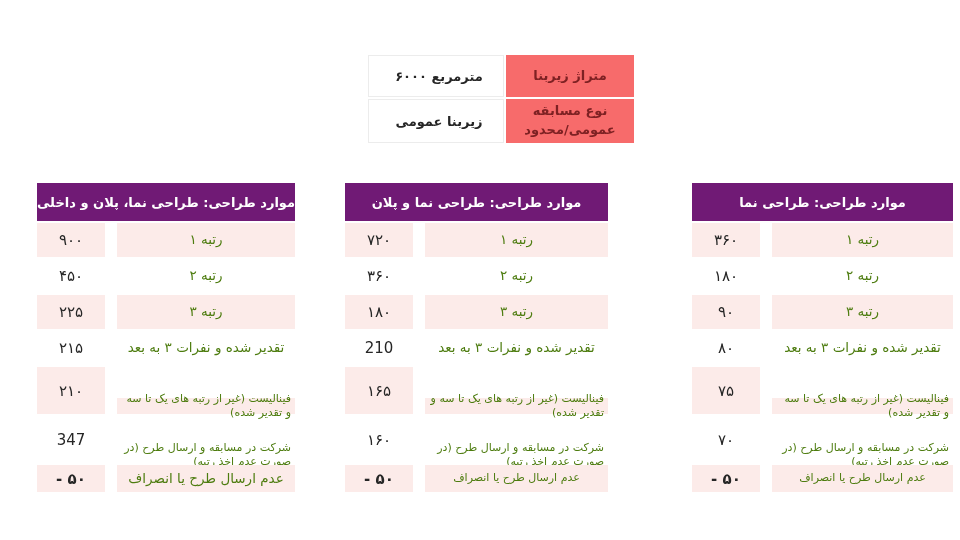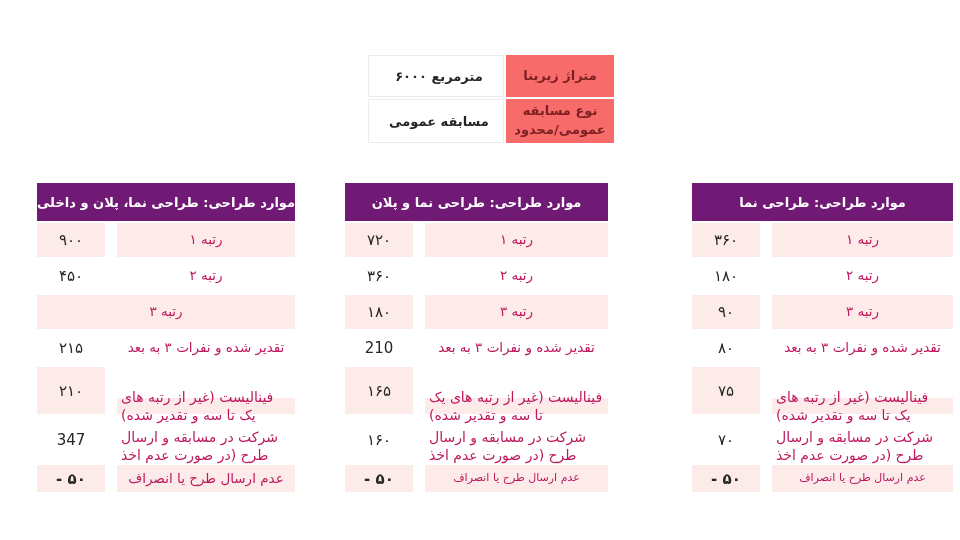--- a/index.html
+++ b/index.html
@@ -10,21 +10,21 @@
   
   .mini { position:absolute; left:368px; top:55px; display:flex; flex-direction:column; gap:2px; }
   .mini-row { display:flex; gap:2px; height:42px; }
   .mini-row.r2 { height:44px; }
   .mini-val {
     width:136px; background:#ffffff; border:1px solid #ececec;
     display:flex; align-items:center; justify-content:center;
     direction:ltr; font-size:13px; font-weight:700; color:#262626; text-align:center;padding-left:6px;
   }
   .mini-hdr {
-    width:108px; background:#f76b6b; color:#7e2123;
+    width:128px; background:#f76b6b; color:#7e2123;
     display:flex; align-items:center; justify-content:center;
     direction:rtl; font-size:13px; font-weight:700; text-align:center; line-height:1.45;
     padding:0 6px;
   }
 
   
   .score { position:absolute; top:183px; }
   .score.t0 { left:37px;  width:258px; }
   .score.t1 { left:345px; width:263px; }
   .score.t2 { left:692px; width:261px; }
@@ -37,57 +37,58 @@
   .trow.tall { height:47px;border-radius:14px; }
   .trow.last { height:27px; }
   .cell-val {
     width:68px; background:#ffffff;
     display:flex; align-items:center; justify-content:center;
     direction:ltr; font-size:15px; color:#262626;
   }
   .cell-lbl {
     flex:1; background:#ffffff;
     display:flex; align-items:center; justify-content:center;
-    direction:rtl; text-align:left; font-size:13.5px; color:#be185d;
+    direction:rtl; text-align:right; font-size:13.5px; color:#4d7c0f;
     line-height:1.3; padding:0 4px;
   }
-  .trow.tall .cell-lbl { font-size:14px;margin-top:31px; }
+  .trow.tall .cell-lbl { font-size:11px;margin-top:31px; }
   .rows .trow:nth-child(odd) .cell-val,
   .rows .trow:nth-child(odd) .cell-lbl { background:#fcebe9; }
   .score.compact .trow.last .cell-lbl { font-size:11px; }
   .trow.last .cell-val { font-weight:700; }
 </style>
 </head>
 <body>
 
 <div class="slide">
 
   <div class="mini">
     <div class="mini-row">
       <div class="mini-val">۶۰۰۰ مترمربع</div>
       <div class="mini-hdr">متراژ زیربنا</div>
     </div>
     <div class="mini-row r2">
-      <div class="mini-val">مسابقه عمومی</div>
+      <div class="mini-val">زیربنا عمومی</div>
       <div class="mini-hdr">نوع مسابقه عمومی/محدود</div>
     </div>
   </div>
 
   <div class="score t0">
     <div class="title">موارد طراحی: طراحی نما، پلان و داخلی</div>
     <div class="rows">
       <div class="trow">
         <div class="cell-val">۹۰۰</div>
         <div class="cell-lbl">رتبه ۱</div>
       </div>
       <div class="trow">
         <div class="cell-val">۴۵۰</div>
         <div class="cell-lbl">رتبه ۲</div>
       </div>
       <div class="trow">
+        <div class="cell-val">۲۲۵</div>
         <div class="cell-lbl">رتبه ۳</div>
       </div>
       <div class="trow">
         <div class="cell-val">۲۱۵</div>
         <div class="cell-lbl">تقدیر شده و نفرات ۳ به بعد</div>
       </div>
       <div class="trow tall">
         <div class="cell-val">۲۱۰</div>
         <div class="cell-lbl">فینالیست (غیر از رتبه های یک تا سه و تقدیر شده)</div>
       </div>

